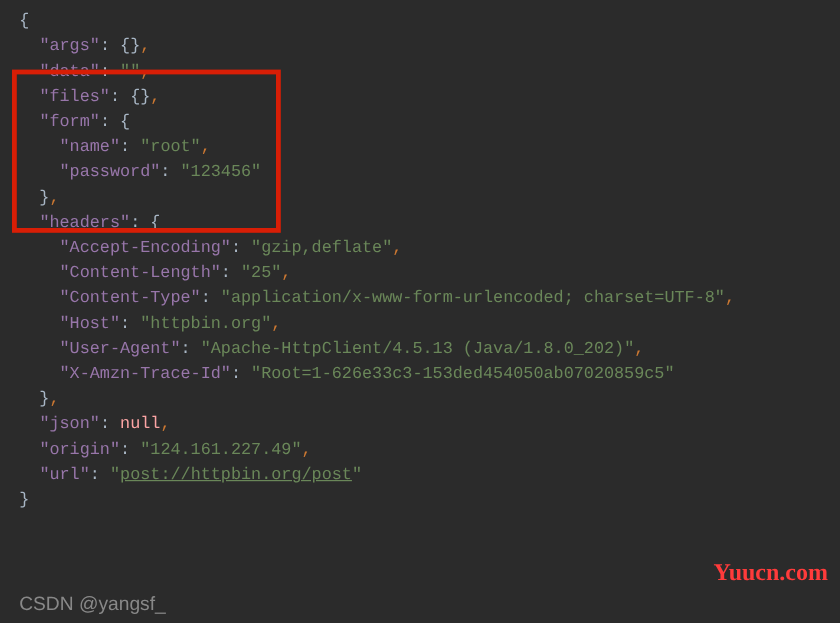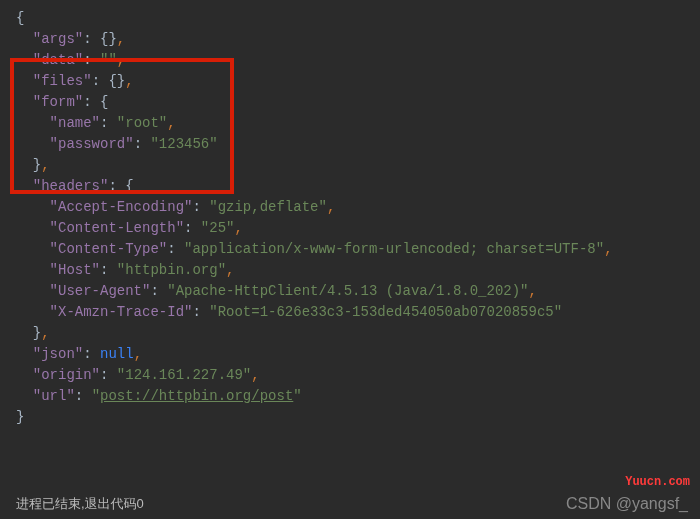--- a/index.html
+++ b/index.html
@@ -15,21 +15,21 @@
     position: relative;
   }
   .code-area {
     padding: 8px 16px;
     line-height: 21px;
     white-space: pre;
   }
   .str { color: #6a8759; }
   .key { color: #9876aa; }
   .punc { color: #cc7832; }
-  .null { color: #3b82f6; text-align: center; }
+  .null { color: #fca5a5; text-align: center; }
   .link {
     color: #6a8759;
     text-decoration: underline;
   }
   .highlight-box {
     position: absolute;
     left: 10px;
     top: 58px;
     width: 216px;
     height: 128px;
@@ -46,23 +46,23 @@
     font-family: Arial, sans-serif;
     font-size: 13px;
   }
   .status-text { color: #bbbbbb; }
   .csdn-tag { color: #888888; font-size: 16px; }
   .watermark {
     position: absolute;
     right: 10px;
     bottom: 30px;
     color: #ff3b3b;
-    font-family: Liberation Mono, monospace;
+    font-family: Liberation Serif, serif;
     font-weight: bold;
-    font-size: 12px;
+    font-size: 20px;
   }
 </style>
 </head>
 <body>
 
 <div class="code-area">{
   <span class="key">"args"</span>: <span>{}</span><span class="punc">,</span>
   <span class="key">"data"</span>: <span class="str">""</span><span class="punc">,</span>
   <span class="key">"files"</span>: <span>{}</span><span class="punc">,</span>
   <span class="key">"form"</span>: {
@@ -80,15 +80,14 @@
   <span class="key">"json"</span>: <span class="null">null</span><span class="punc">,</span>
   <span class="key">"origin"</span>: <span class="str">"124.161.227.49"</span><span class="punc">,</span>
   <span class="key">"url"</span>: <span class="str">"</span><a class="link">post://httpbin.org/post</a><span class="str">"</span>
 }</div>
 
 <div class="highlight-box"></div>
 
 <div class="watermark">Yuucn.com</div>
 
 <div class="bottom-bar">
-  <span class="status-text">进程已结束,退出代码0</span>
   <span class="csdn-tag">CSDN @yangsf_</span>
 </div>
 
 </body></html>

